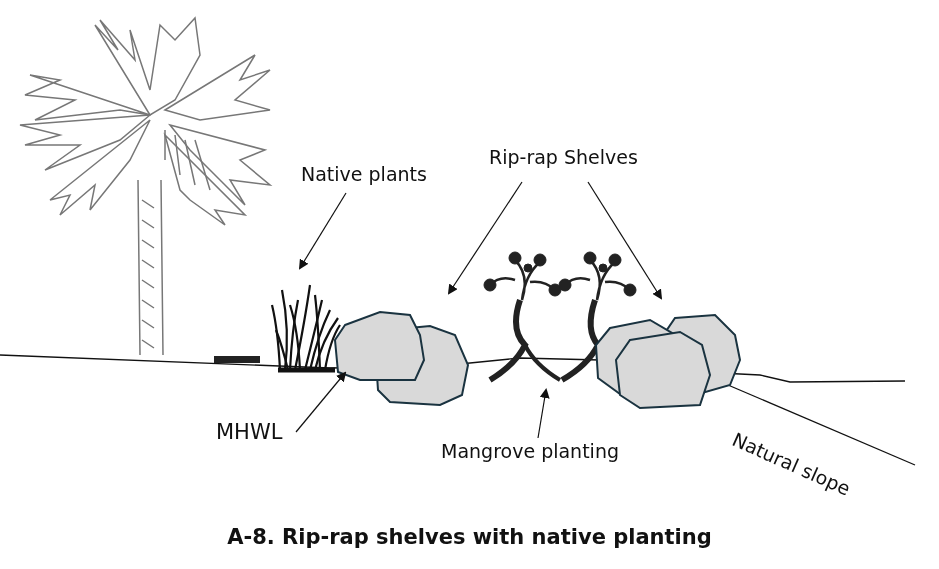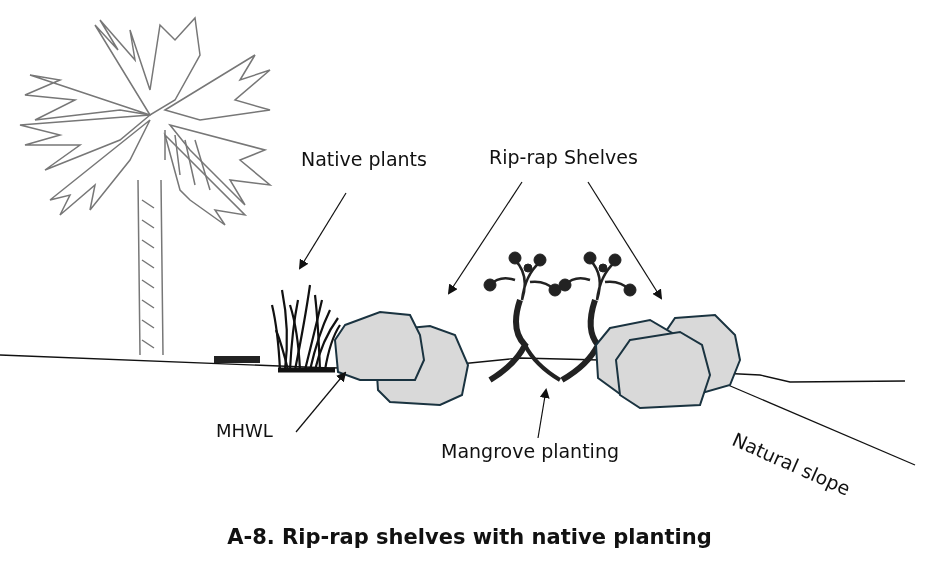--- a/index.html
+++ b/index.html
@@ -84,18 +84,18 @@
   </defs>
   <g stroke="#111" stroke-width="1.2" fill="none" marker-end="url(#ah)">
     <line x1="346" y1="193" x2="300" y2="268" marker-end="url(#ah)"></line>
     <line x1="522" y1="182" x2="449" y2="293"></line>
     <line x1="588" y1="182" x2="661" y2="298"></line>
     <line x1="296" y1="432" x2="345" y2="373"></line>
     <line x1="538" y1="438" x2="546" y2="390"></line>
   </g>
 </svg>
 
-<div class="lbl" style="left:301px;top:148px;">Native plants</div>
+<div class="lbl" style="left:301px;top:163px;">Native plants</div>
 <div class="lbl" style="left:489px;top:146px;">Rip-rap Shelves</div>
-<div class="lbl" style="left:216px;top:420px;font-size:18px;">MHWL</div>
+<div class="lbl" style="left:216px;top:420px;font-size:21px;">MHWL</div>
 <div class="lbl" style="left:441px;top:440px;">Mangrove planting</div>
 <div class="lbl" style="left:738px;top:428px;transform:rotate(24deg);transform-origin:left top;">Natural slope</div>
 <div class="cap">A-8. Rip-rap shelves with native planting</div>
 
 </body></html>

